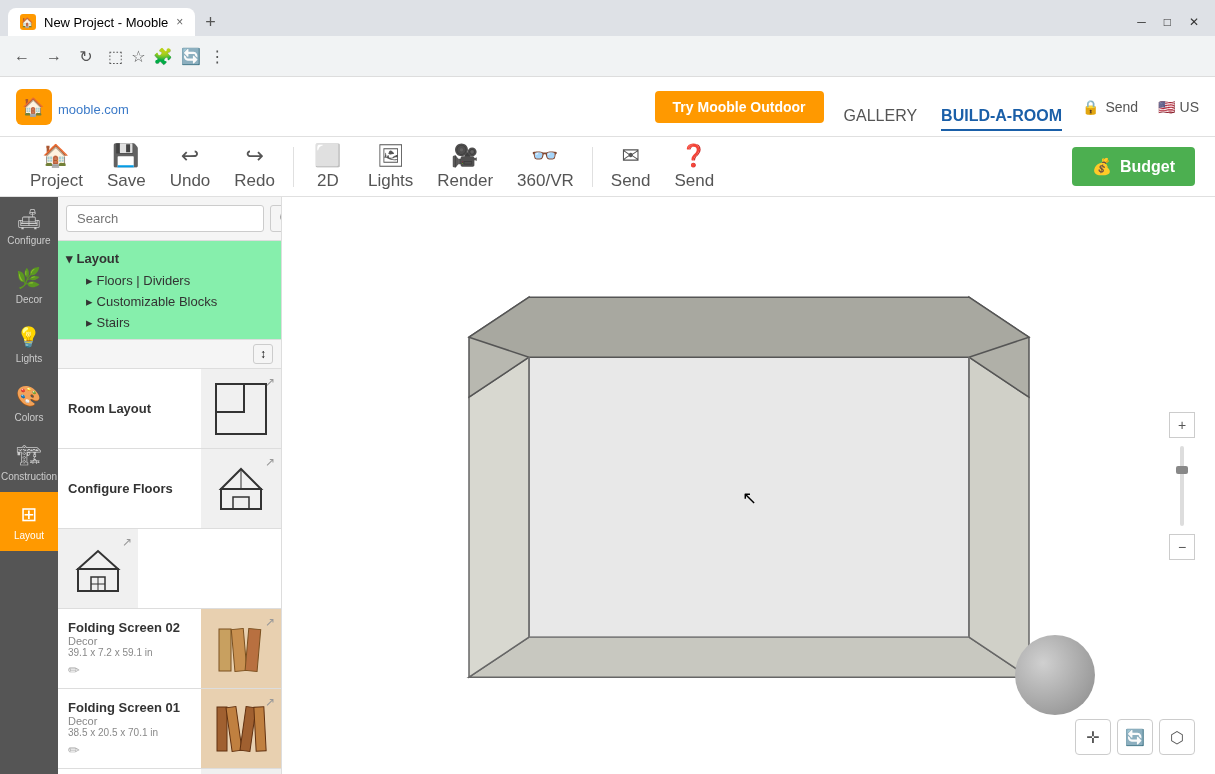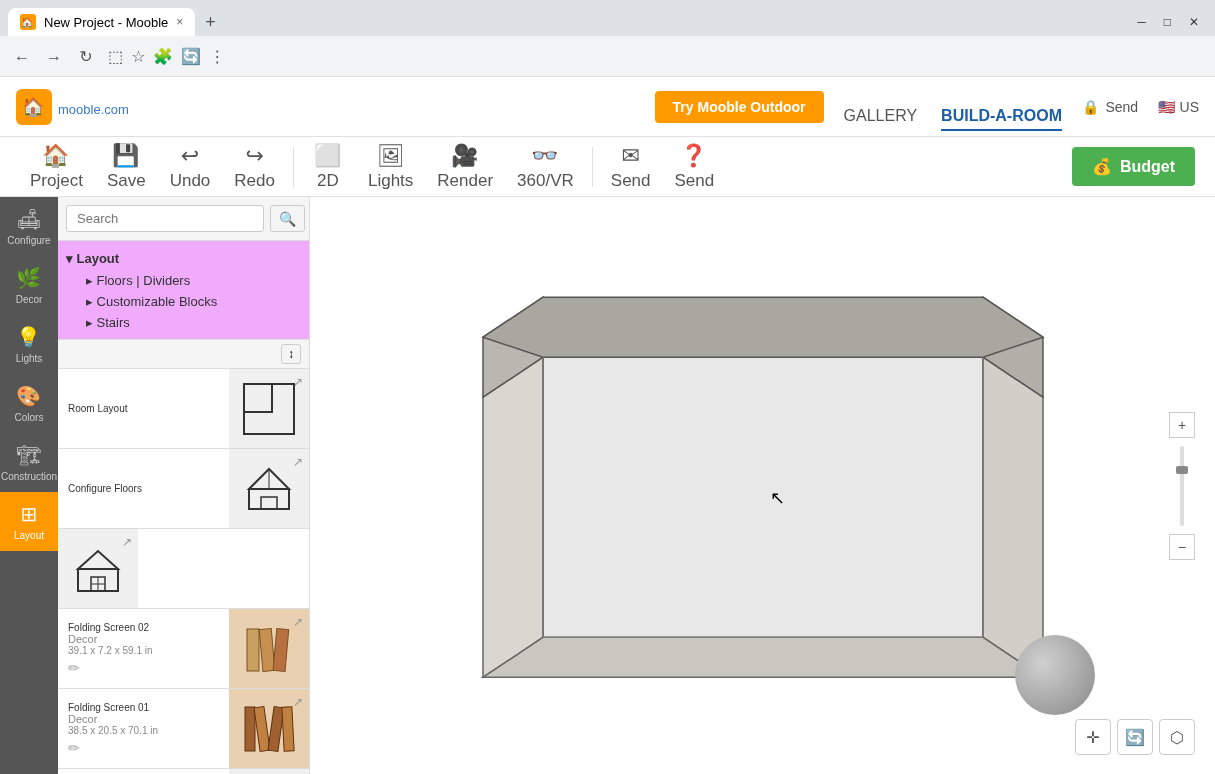--- a/index.html
+++ b/index.html
@@ -48,37 +48,37 @@
     
     .main-layout { display: flex; height: calc(774px - 36px - 40px - 60px - 60px); }
 
     
     .sidebar-icons { width: 58px; background: #555; display: flex; flex-direction: column; }
     .sidebar-icon-item { display: flex; flex-direction: column; align-items: center; padding: 10px 4px; cursor: pointer; color: #ccc; font-size: 10px; gap: 4px; }
     .sidebar-icon-item.active { background: #f90; color: white; }
     .sidebar-icon-item .icon { font-size: 20px; }
 
     
-    .left-panel { width: 252px; background: #f0abfc; border-right: 1px solid #ddd; display: flex; flex-direction: column; overflow: hidden; }
+    .left-panel { width: 224px; background: #86efac; border-right: 1px solid #ddd; display: flex; flex-direction: column; overflow: hidden; }
     .search-bar { padding: 8px; background: #f5f5f5; border-bottom: 1px solid #ddd; display: flex; gap: 6px; }
     .search-input { flex: 1; padding: 5px 10px; border: 1px solid #ccc; border-radius: 3px; font-size: 13px; }
     .search-btn { background: none; border: 1px solid #ccc; border-radius: 3px; padding: 4px 8px; cursor: pointer; font-size: 14px; }
 
     .tree-section { padding: 6px 8px; }
     .tree-header { font-weight: bold; color: #333; font-size: 13px; padding: 4px 0; cursor: pointer; display: flex; align-items: center; gap: 4px; }
     .tree-item { padding: 3px 8px 3px 20px; font-size: 13px; color: #333; cursor: pointer; display: flex; align-items: center; gap: 4px; }
 
     .sort-bar { display: flex; justify-content: flex-end; padding: 4px 8px; border-bottom: 1px solid #ddd; border-top: 1px solid #ddd; background: #f5f5f5; }
     .sort-btn { background: none; border: 1px solid #ccc; border-radius: 3px; font-size: 12px; padding: 2px 6px; cursor: pointer; }
 
     
     .items-list { overflow-y: auto; flex: 1; }
     .item-card { display: flex; align-items: stretch; border-bottom: 1px solid #ddd; background: #fff; cursor: pointer; height: 80px; }
     .item-info { flex: 1; padding: 8px 10px; display: flex; flex-direction: column; justify-content: center; }
-    .item-name { font-weight: normal; font-size: 10px; color: #333; }
+    .item-name { font-weight: bold; font-size: 13px; color: #333; }
     .item-category { font-size: 11px; color: #888; }
     .item-size { font-size: 10px; color: #888; }
     .item-edit { font-size: 14px; color: #aaa; margin-top: 4px; }
     .item-thumb { width: 80px; background: #f0f0f0; display: flex; align-items: center; justify-content: center; flex-shrink: 0; position: relative; }
     .item-thumb svg { width: 60px; height: 60px; }
     .item-arrow { position: absolute; top: 6px; right: 6px; font-size: 12px; color: #999; }
 
     
     .view-area { flex: 1; background: #fff; position: relative; overflow: hidden; }
 

